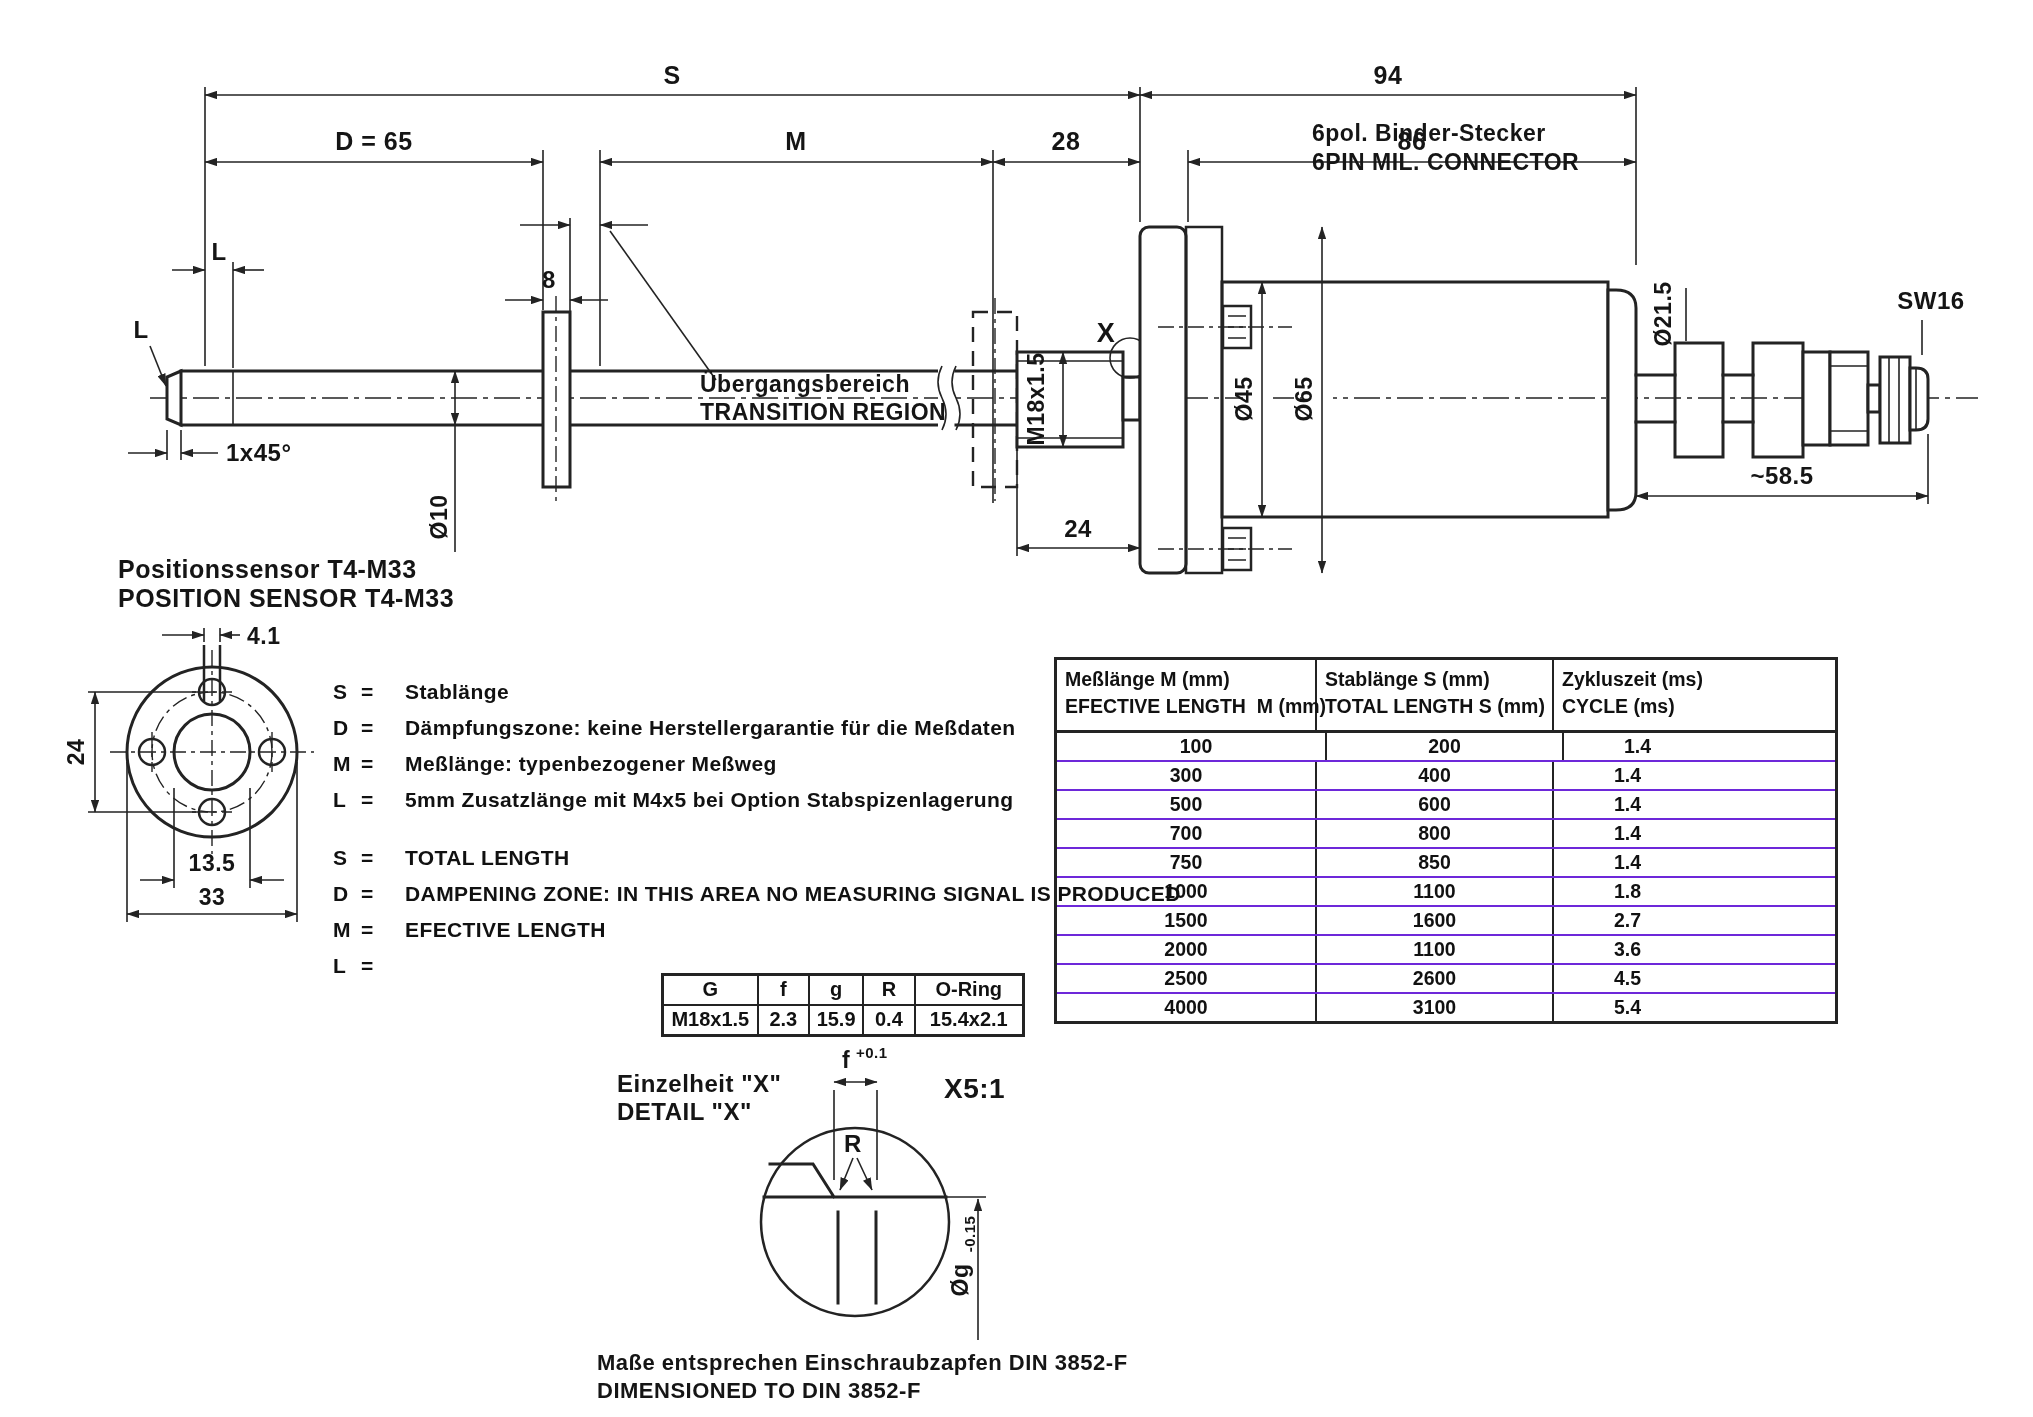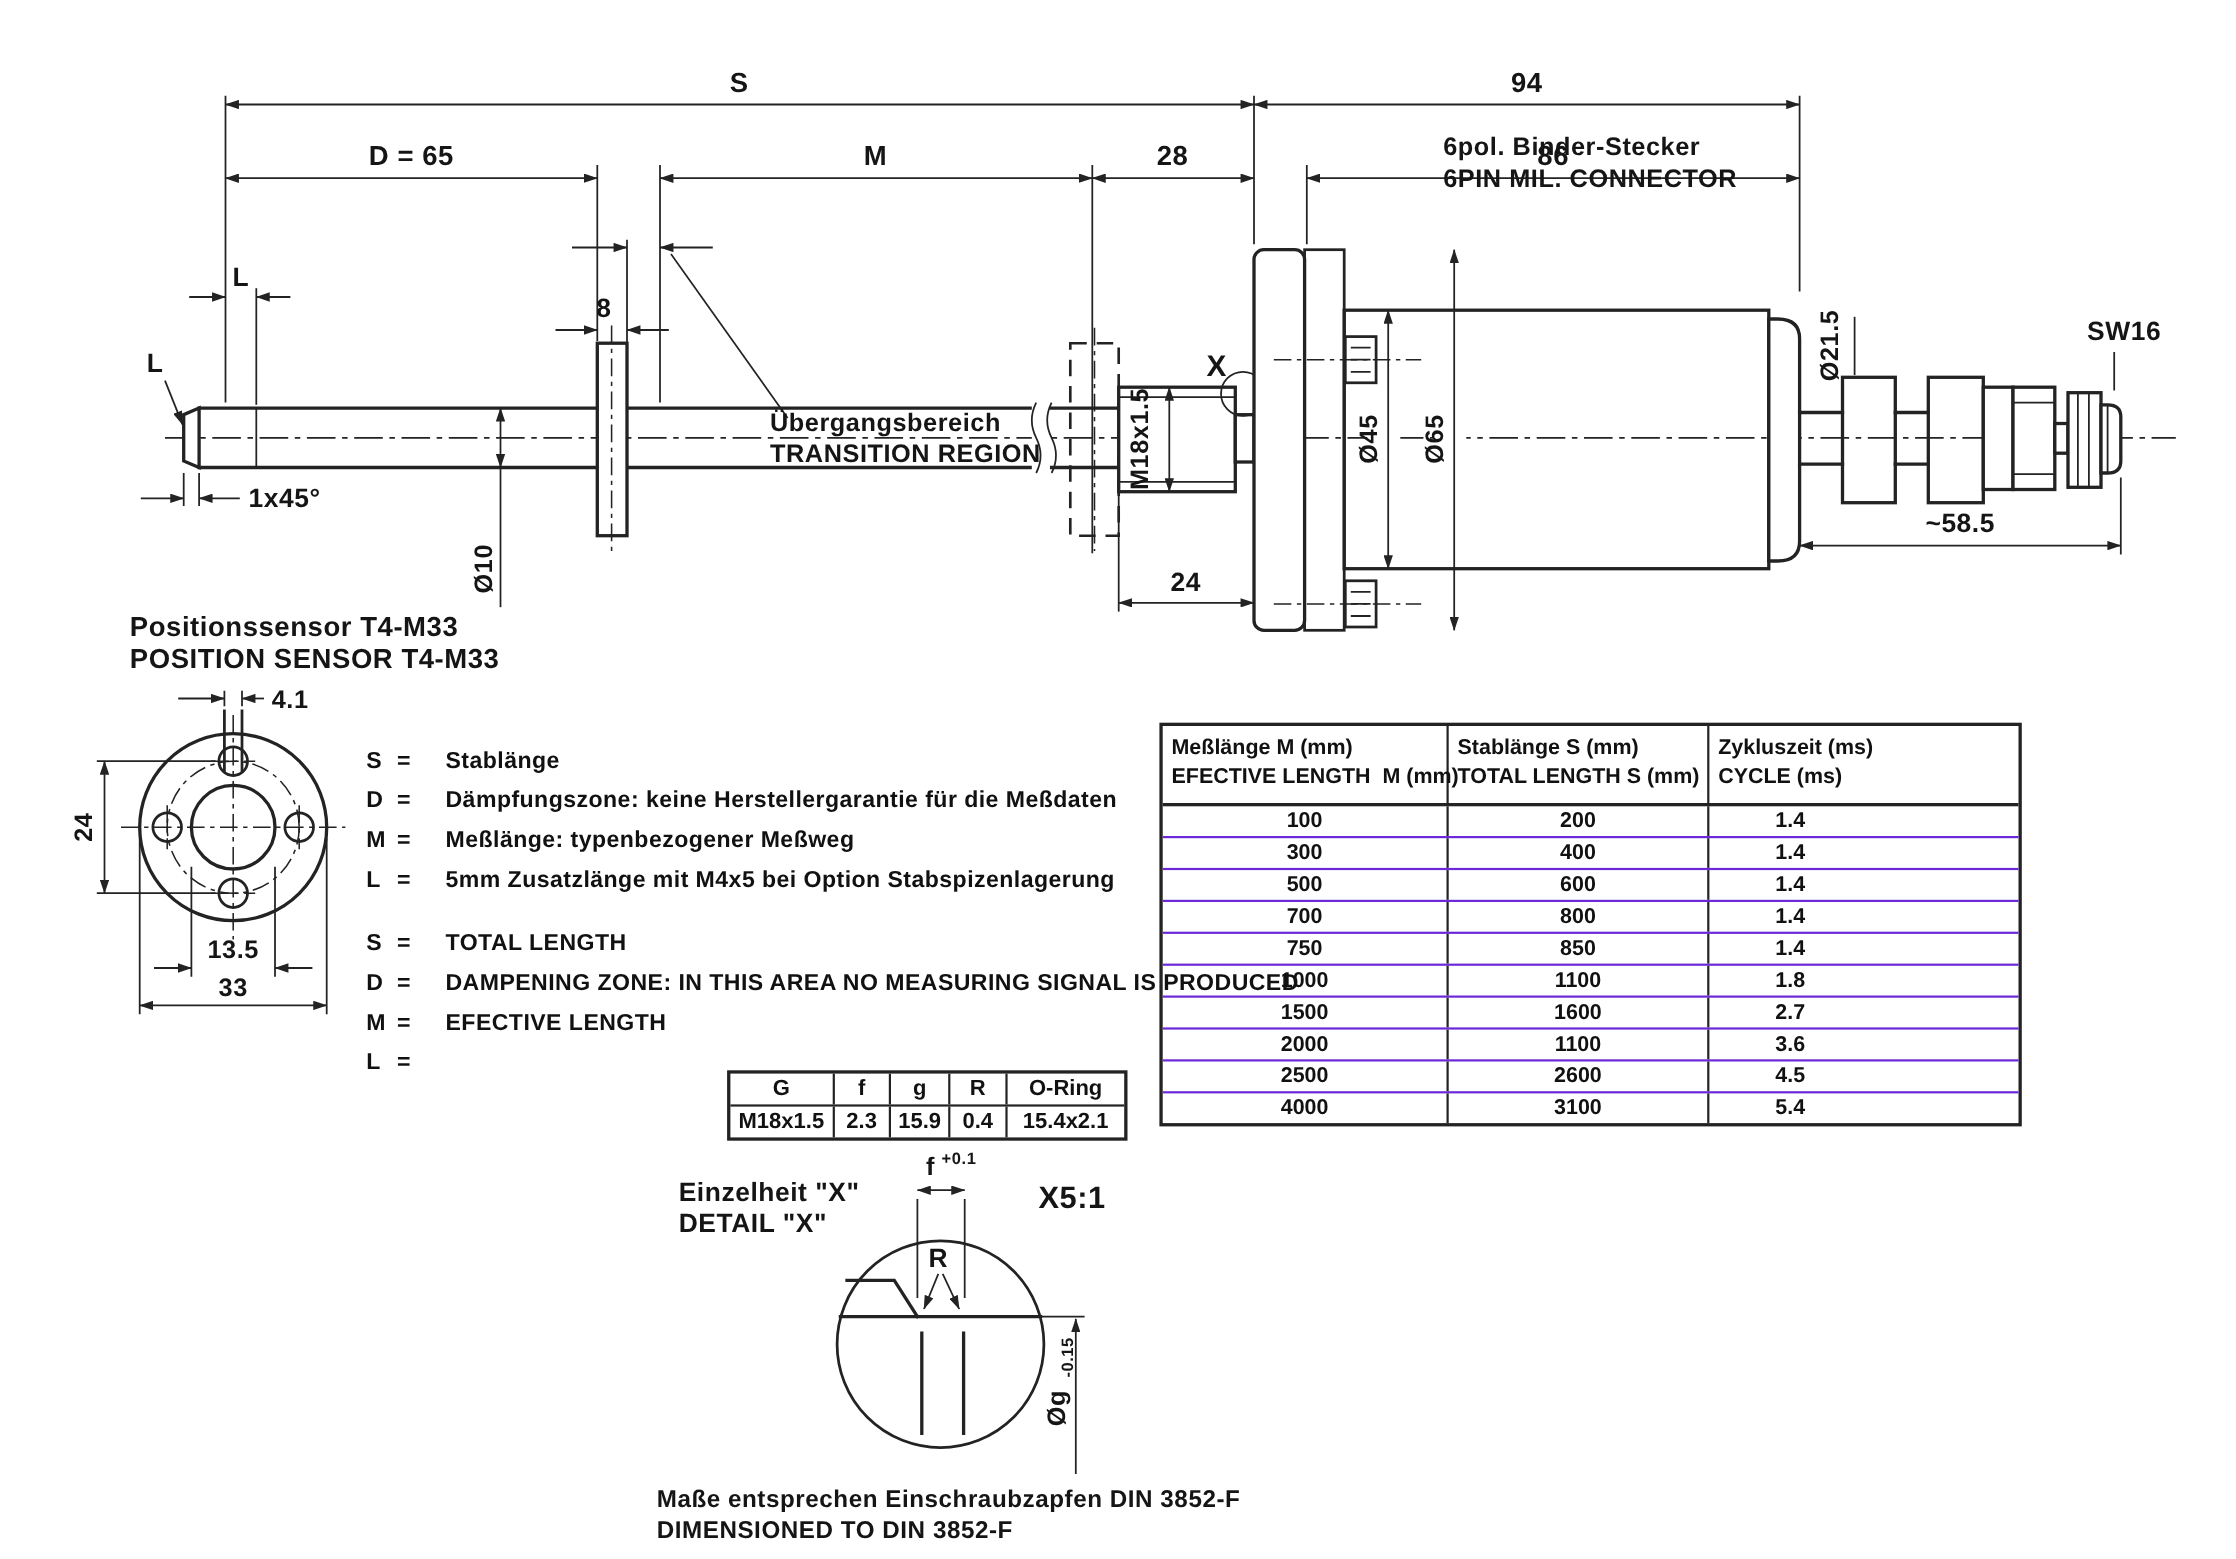--- a/index.html
+++ b/index.html
@@ -18,21 +18,21 @@
   .abs{position:absolute;}
   .legend{font-size:21px;font-weight:600;letter-spacing:.4px;}
   .lrow{display:flex;height:36px;align-items:baseline;line-height:36px;white-space:pre;}
   .lk{width:28px;}
   .leq{width:44px;}
   .btable{left:1054px;top:637px;width:784px;border:3px solid #232323;box-sizing:border-box;
           font-size:20px;font-weight:600;margin-top:20px;}
   .bhead{display:flex;height:70px;border-bottom:3px solid #232323;}
   .bhcell{box-sizing:border-box;padding:6px 8px 0 8px;white-space:pre;line-height:27px;font-size:19.5px;}
   .trow{display:flex;height:27px;border-top:2px solid #6d28d9;}
-  .trow:first-of-type{border-top:none;}
+  .trow:first-of-type{border-top:none;padding-left:10px;}
   .tcell{box-sizing:border-box;text-align:center;line-height:26px;font-size:19.5px;}
   .c1{width:260px;border-right:2.5px solid #232323;}
   .c2{width:237px;border-right:2.5px solid #232323;}
   .c3{width:147px;}
   .ftable{left:661px;top:973px;width:364px;border:3px solid #232323;box-sizing:border-box;
           font-size:20px;font-weight:600;}
   .frow{display:flex;height:28px;}
   .frow + .frow{border-top:2.5px solid #232323;}
   .fcell{box-sizing:border-box;text-align:center;line-height:27px;}
   .fcell + .fcell{border-left:2.5px solid #232323;}

